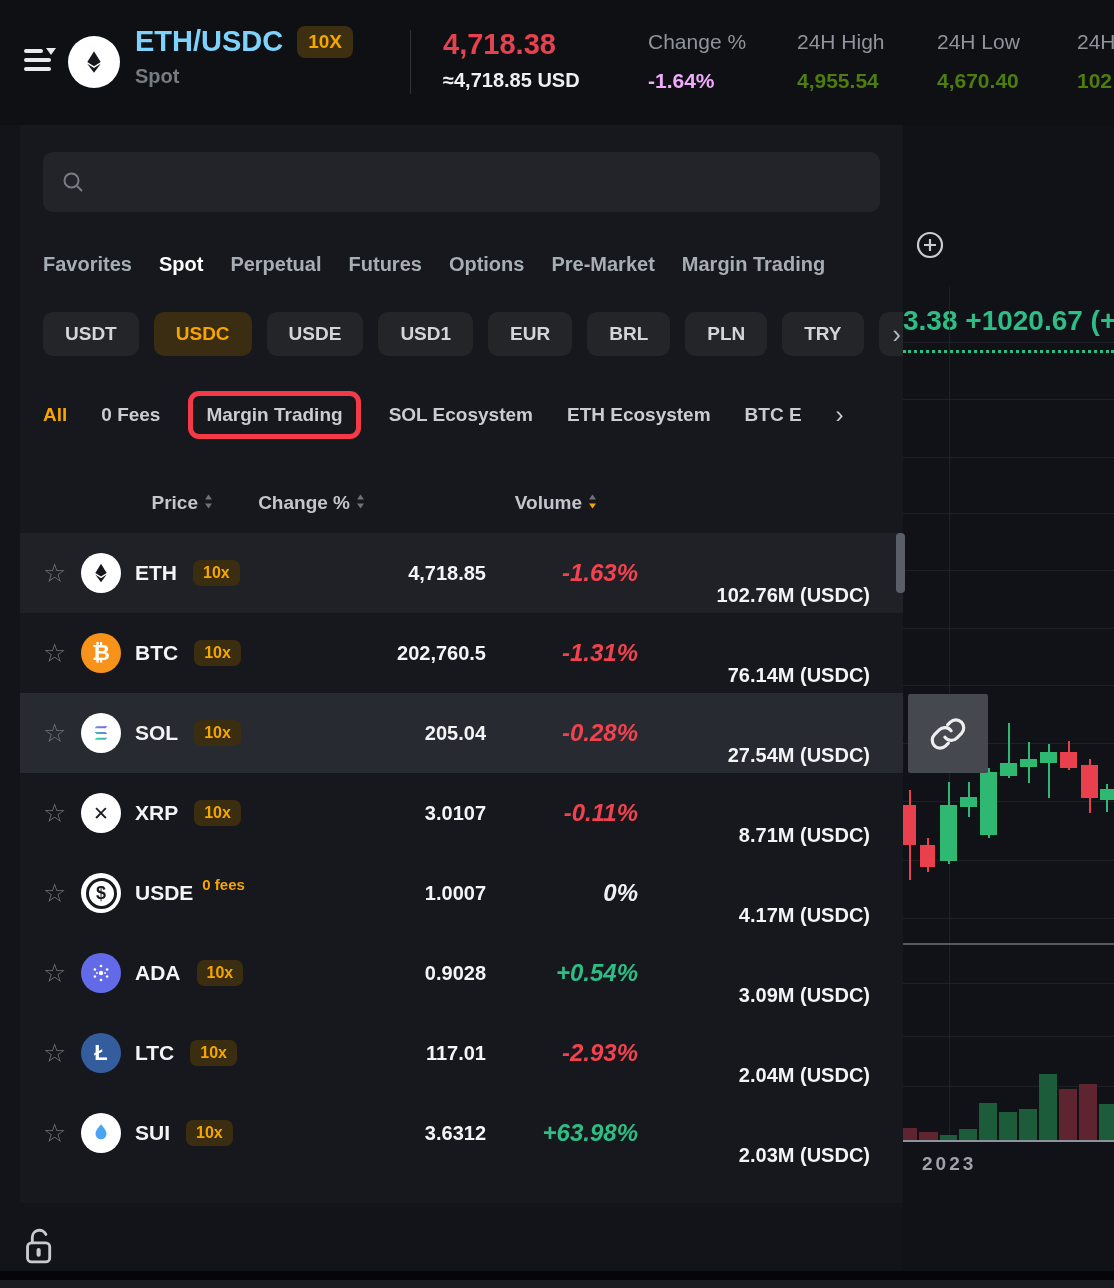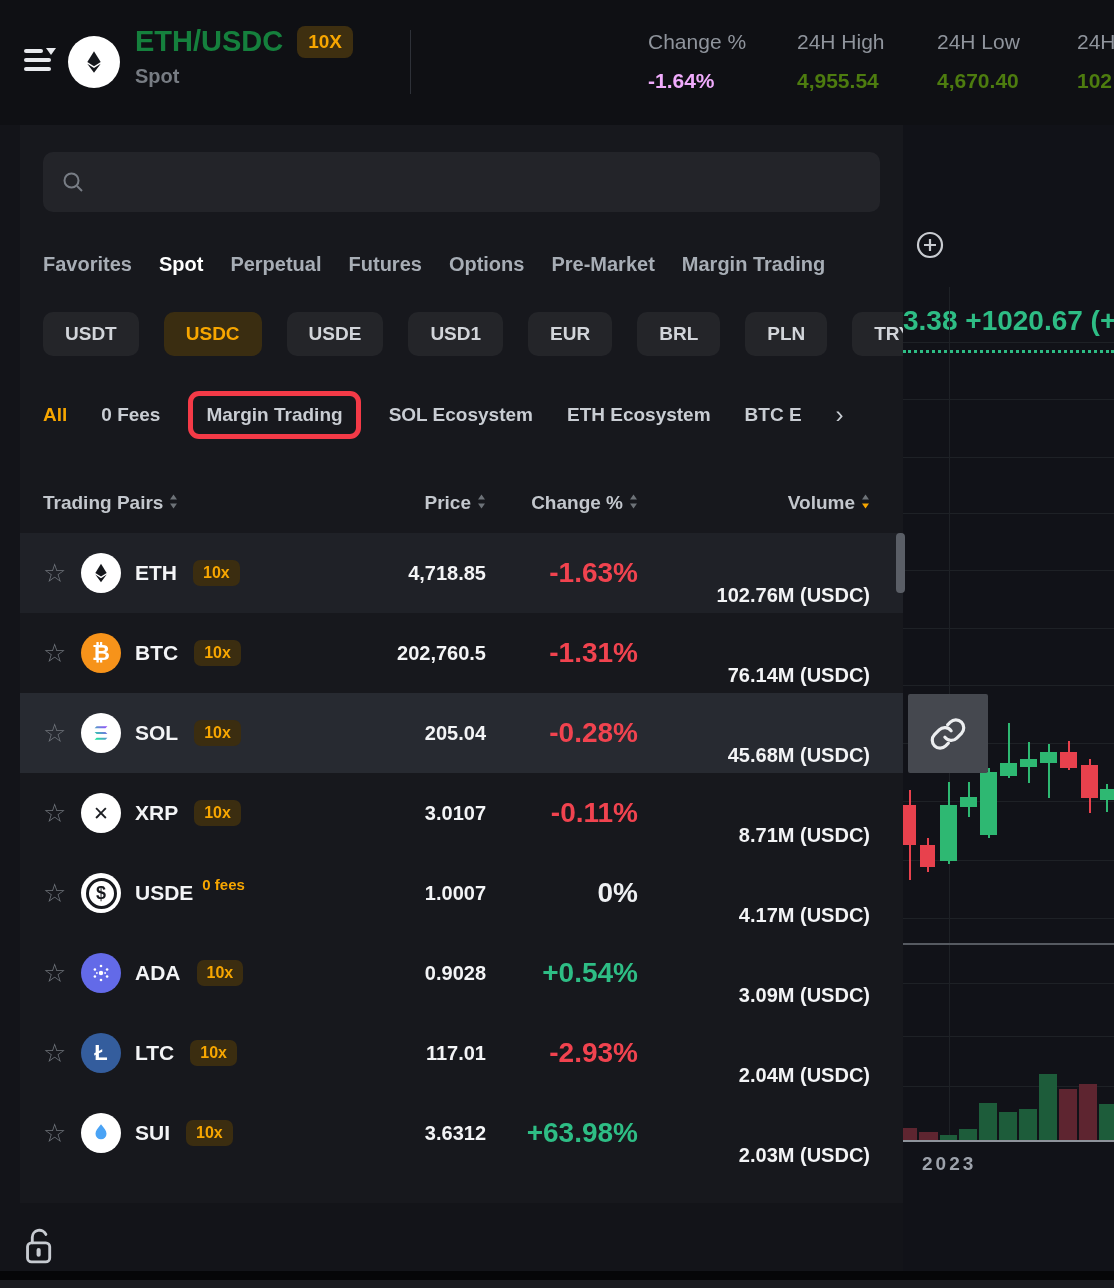--- a/index.html
+++ b/index.html
@@ -27,42 +27,42 @@
   header{position:absolute;left:0;top:0;width:1114px;height:125px;background:#0f1014;z-index:6;}
   .hamburger{position:absolute;left:24px;top:49px;width:30px;height:28px;cursor:pointer;}
   .hamburger .l{display:block;height:3.5px;background:#e8eaee;border-radius:2px;margin-bottom:5.5px;}
   .hamburger .l1{width:19px;}.hamburger .l2{width:27px;}.hamburger .l3{width:27px;}
   .hamburger .tri{position:absolute;left:22px;top:-1px;width:0;height:0;
     border-left:5px solid transparent;border-right:5px solid transparent;border-top:7px solid #e8eaee;}
   .coin-logo{position:absolute;left:68px;top:36px;width:52px;height:52px;border-radius:50%;background:#fff;
     display:flex;align-items:center;justify-content:center;}
   .pairwrap{position:absolute;left:135px;top:25px;}
   .pairline{display:flex;align-items:center;gap:14px;}
-  .pair{font-size:29px;font-weight:700;color:#15803d;}
+  .pair{font-size:29px;font-weight:700;color:#7dd3fc;}
   .lev{font-size:19px;font-weight:700;color:#f7a600;background:#3e2f10;border-radius:8px;padding:5px 11px;}
   .mtype{margin-top:7px;font-size:20px;font-weight:600;color:#777c83;}
   .vdiv{position:absolute;left:410px;top:30px;width:1px;height:64px;background:#2e3138;}
   .pricewrap{position:absolute;left:443px;top:28px;}
   .last{font-size:29px;font-weight:700;color:#e5414e;}
   .usd{margin-top:8px;font-size:20px;font-weight:700;color:#eef0f2;}
   #stats .stat{position:absolute;top:30px;white-space:nowrap;}
   #stats .stat:nth-of-type(1){left:648px;} #stats .stat:nth-of-type(2){left:797px;}
   #stats .stat:nth-of-type(3){left:937px;} #stats .stat:nth-of-type(4){left:1077px;}
   .stat .lab{font-size:21px;color:#8f949c;}
   .stat .val{margin-top:15px;font-size:21px;font-weight:700;color:#4d7c0f;}
   .stat .val.red{color:#f0abfc;}
   
   .panel{position:absolute;left:20px;top:125px;width:883px;height:1078px;background:#17181d;z-index:4;overflow:hidden;}
   .search{position:absolute;left:23px;top:27px;width:837px;height:60px;background:#232429;border-radius:10px;
     display:flex;align-items:center;padding:0 18px;box-sizing:border-box;gap:12px;}
   .search input{flex:1;background:transparent;border:none;outline:none;color:#e8eaec;font-size:20px;font-family:inherit;}
   .mtabs{position:absolute;left:23px;top:128px;display:flex;gap:27px;white-space:nowrap;}
   .mtabs .tab{font-size:20px;font-weight:600;color:#a7adb5;cursor:pointer;}
   .mtabs .tab.active{color:#ffffff;font-weight:700;}
-  .qtabs{position:absolute;left:23px;top:187px;display:flex;gap:25px;white-space:nowrap;align-items:center;}
+  .qtabs{position:absolute;left:23px;top:187px;display:flex;gap:15px;white-space:nowrap;align-items:center;}
   .pill{height:44px;display:flex;align-items:center;padding:0 22px;background:#242529;border-radius:10px;
     font-size:19px;font-weight:700;color:#d2d5da;cursor:pointer;}
   .pill.active{background:#3a2d11;color:#f7a600;}
   .pill.chev{padding:0 14px;color:#b7bbc1;font-size:25px;font-weight:400;}
   .ftabs{position:absolute;left:23px;top:264px;height:52px;display:flex;align-items:center;gap:34px;white-space:nowrap;}
   .fitem{font-size:19px;font-weight:600;color:#c9cdd3;cursor:pointer;}
   .fitem.active{color:#f7a600;}
   .fitem.annotated{border:5px solid #f43a47;border-radius:11px;padding:8px 13px;margin:0 -6px;}
   .fitem.chev{color:#c9cdd3;font-size:24px;font-weight:400;}
   .thead{position:absolute;left:0;top:350px;width:883px;height:55px;display:flex;align-items:center;
@@ -75,21 +75,21 @@
   .trow.hl{background:#1f2127;} .trow.hover{background:#272a31;}
   .c-pair{flex:1;display:flex;align-items:center;}
   .star{font-size:26px;color:#70757c;width:30px;cursor:pointer;line-height:1;}
   .cicon{width:40px;height:40px;border-radius:50%;display:flex;align-items:center;justify-content:center;
     margin:0 14px 0 8px;flex:none;font-weight:700;}
   .sym{font-size:21px;font-weight:800;color:#f3f4f6;}
   .badge{margin-left:16px;font-size:16px;font-weight:700;color:#f7a600;background:#3b2d10;border-radius:7px;padding:4px 10px;}
   .badge.plain{background:transparent;padding:0;margin-left:9px;font-size:15px;transform:translateY(-9px);}
   .c-price,.c-vol{font-size:20px;font-weight:700;color:#f3f4f6;text-align:right;}
   .c-price{width:170px;} .c-vol{width:232px;margin-top:44px;}
-  .c-change{width:152px;font-size:28px;font-weight:700;text-align:right;}
+  .c-change{width:152px;font-size:24px;font-weight:700;text-align:right;font-style:italic;}
   .down{color:#f1434f;} .up{color:#2ebd85;} .flat{color:#eef0f3;}
   .usde-ring{width:31px;height:31px;border:3px solid #17191e;border-radius:50%;display:flex;align-items:center;
     justify-content:center;font-size:18px;font-weight:800;color:#17191e;box-sizing:border-box;}
   
   .thumb{position:absolute;left:896px;top:533px;width:9px;height:60px;background:#5a5e66;border-radius:4px;z-index:5;}
   .unlock{position:absolute;left:22px;top:1224px;z-index:3;}
   .strip-black{position:absolute;left:0;top:1271px;width:1114px;height:9px;background:#060608;z-index:3;}
   .strip-bot{position:absolute;left:0;top:1280px;width:1114px;height:8px;background:#1b1c21;z-index:3;}
 </style>
 </head>
@@ -182,20 +182,24 @@
       </svg>
     </div>
     <div class="pairwrap">
       <div class="pairline">
         <span class="pair">ETH/USDC</span>
         <span class="lev">10X</span>
       </div>
       <div class="mtype">Spot</div>
     </div>
     <div class="vdiv"></div>
+    <div class="pricewrap">
+      <div class="last">4,718.38</div>
+      <div class="usd">≈4,718.85 USD</div>
+    </div>
     <div id="stats">
         <div class="stat">
           <div class="lab">Change %</div>
           <div class="val red">-1.64%</div>
         </div>
         <div class="stat">
           <div class="lab">24H High</div>
           <div class="val ">4,955.54</div>
         </div>
         <div class="stat">
@@ -240,27 +244,20 @@
     <div class="ftabs" id="ftabs">
         <div class="fitem active">All</div>
         <div class="fitem">0 Fees</div>
         <div class="fitem annotated">Margin Trading</div>
         <div class="fitem">SOL Ecosystem</div>
         <div class="fitem">ETH Ecosystem</div>
         <div class="fitem">BTC E</div>
         <div class="fitem chev">›</div>
       </div>
     <div class="thead" id="thead">
-        <div class="hc c0">
-          <span>Trading Pairs</span>
-          <span><svg width="9" height="15" viewBox="0 0 9 15">
-              <path d="M4.5 0.5 8 5.5H1Z" fill="#6d7278"></path>
-              <path d="M4.5 14.5 1 9.5h7Z" fill="#6d7278"></path>
-            </svg></span>
-        </div>
         <div class="hc c1">
           <span>Price</span>
           <span><svg width="9" height="15" viewBox="0 0 9 15">
               <path d="M4.5 0.5 8 5.5H1Z" fill="#6d7278"></path>
               <path d="M4.5 14.5 1 9.5h7Z" fill="#6d7278"></path>
             </svg></span>
         </div>
         <div class="hc c2">
           <span>Change %</span>
           <span><svg width="9" height="15" viewBox="0 0 9 15">
@@ -318,21 +315,21 @@
                   </linearGradient>
                 </defs>
                 <path d="M5 6.8 7.2 4.6H19L16.8 6.8Z M19 13.1 16.8 10.9H5L7.2 13.1Z M5 19.4 7.2 17.2H19L16.8 19.4Z" fill="url(#sg)"></path>
               </svg>
             </div>
             <div class="sym">SOL</div>
             <div class="badge">10x</div>
           </div>
           <div class="c-price">205.04</div>
           <div class="c-change down">-0.28%</div>
-          <div class="c-vol">45.68M (USDC)</div>
+          <div class="c-vol">27.54M (USDC)</div>
         </div>
         <div class="trow ">
           <div class="c-pair">
             <div class="star">☆</div>
             <div class="cicon" style="background: rgb(255, 255, 255);">
               <span style="color:#1b1d22;font-size:19px;font-weight:700;font-family:'DejaVu Sans',sans-serif">✕</span>
             </div>
             <div class="sym">XRP</div>
             <div class="badge">10x</div>
           </div>

